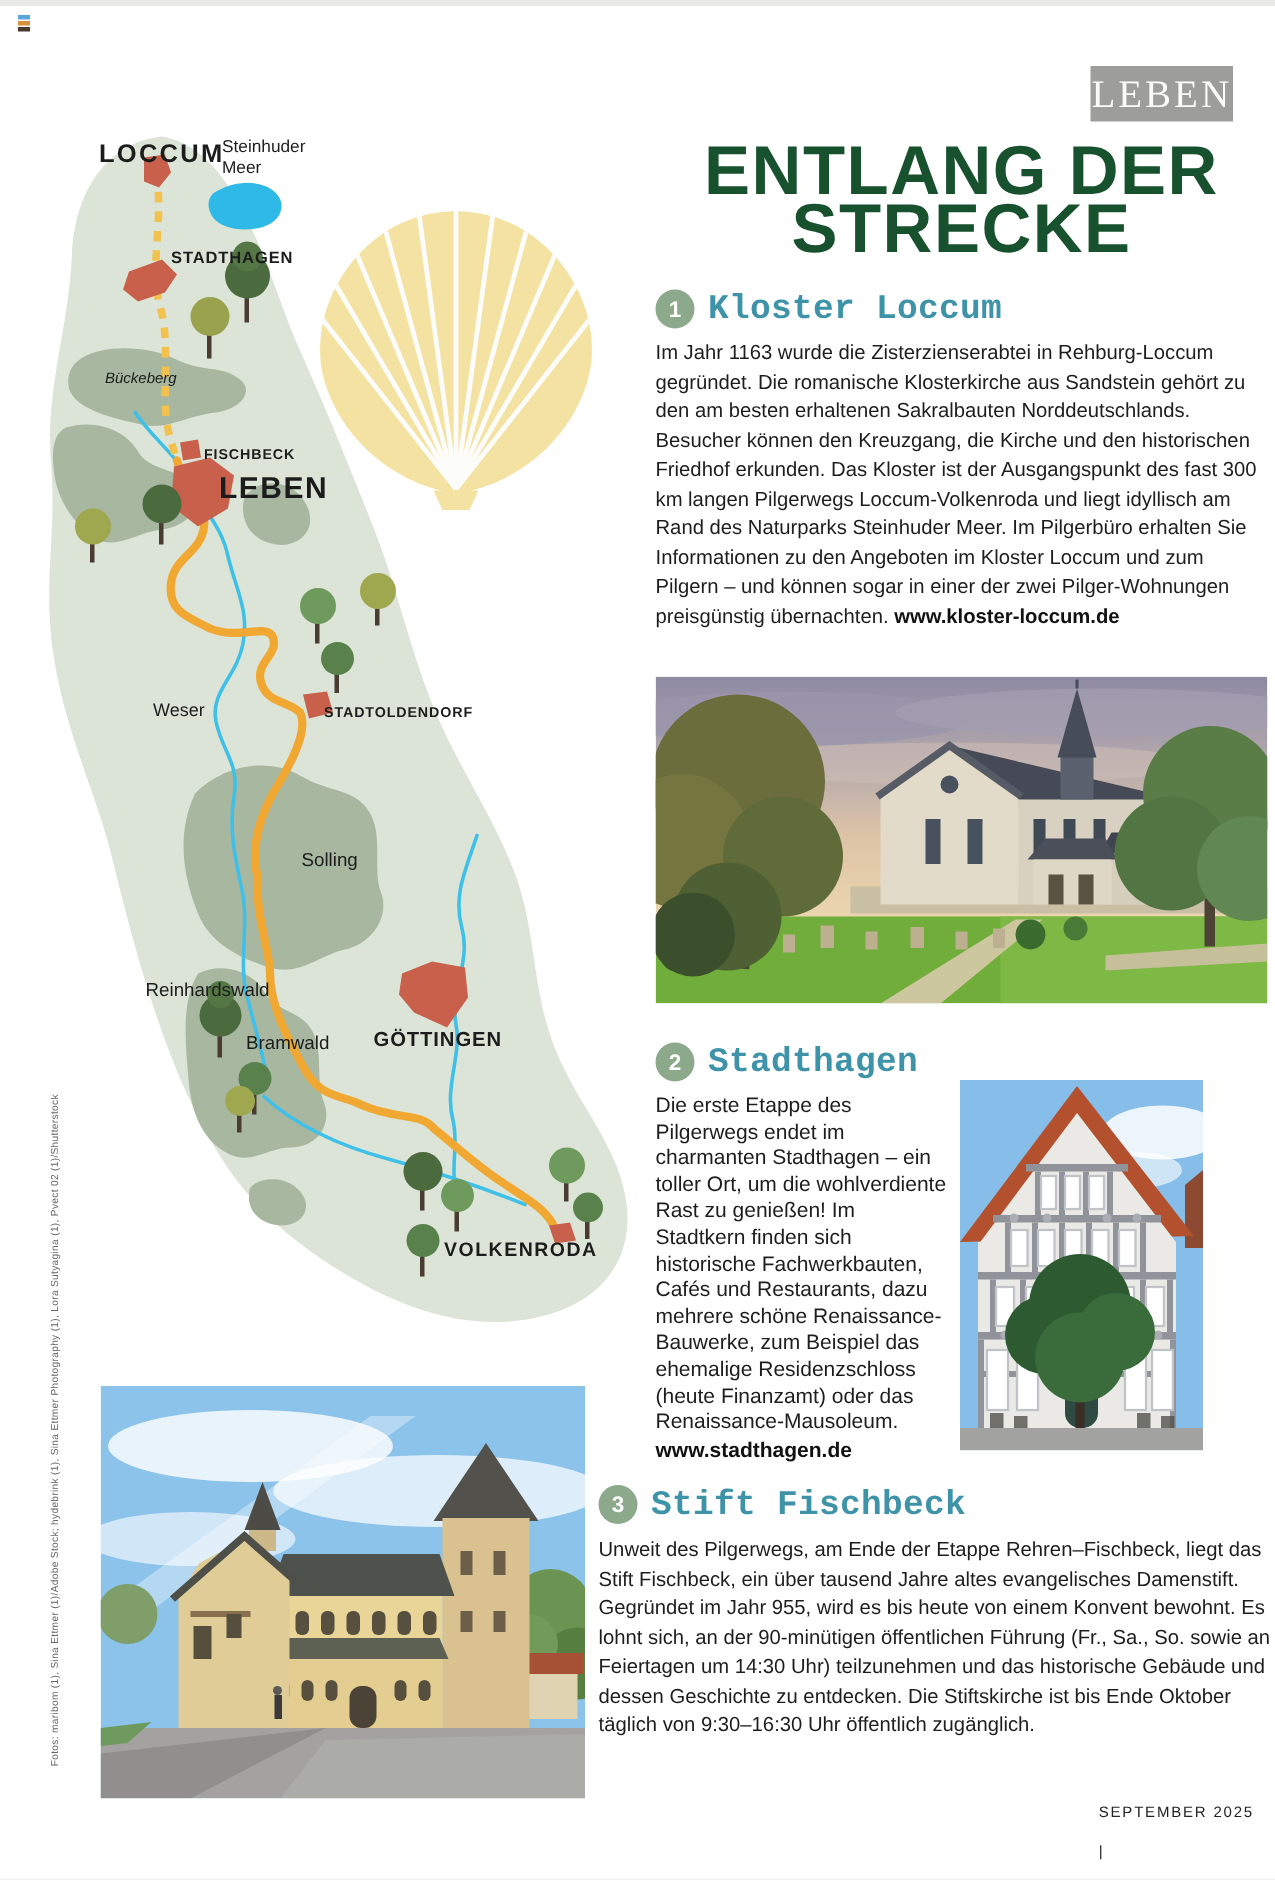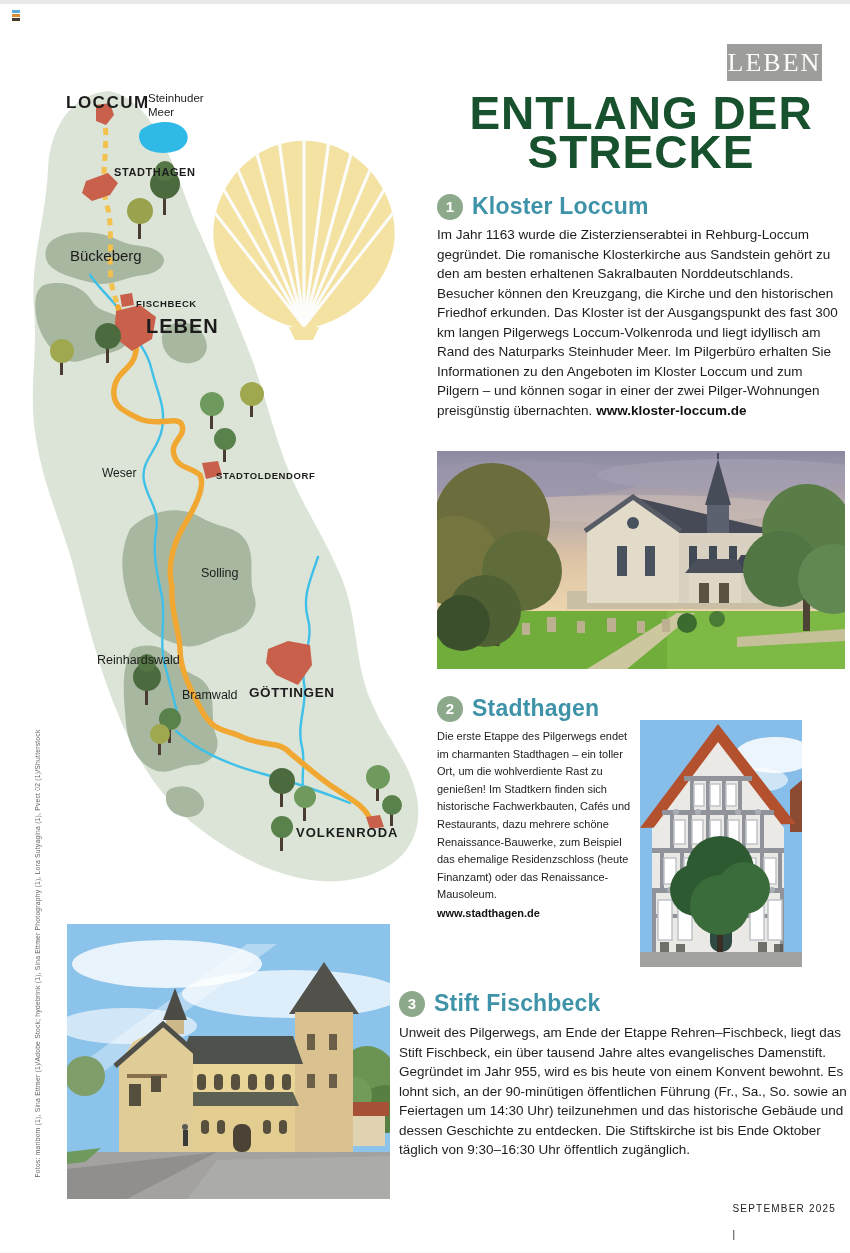--- a/index.html
+++ b/index.html
@@ -20,24 +20,24 @@
   
   .title{
     position:absolute;left:437px;top:90px;width:408px;text-align:center;
     color:#17512d;font-weight:bold;font-size:46px;line-height:39px;letter-spacing:1px;
   }
   .sec-head{position:absolute;display:flex;align-items:center;gap:9px;}
   .num-circle{
     width:26px;height:26px;border-radius:50%;background:#8ca98c;color:#ffffff;
     display:flex;align-items:center;justify-content:center;font-weight:bold;font-size:15px;flex:0 0 auto;
   }
-  .sec-title{color:#3e93a8;font-weight:bold;font-size:23px;letter-spacing:0.2px;}
+  .sec-title{color:#3e93a8;font-weight:bold;font-size:23px;letter-spacing:0.2px;font-family:Liberation Mono, monospace;}
   .body-text{position:absolute;font-size:13.5px;line-height:19.5px;color:#1d1d1d;text-align:left;}
   .body-text strong{font-weight:bold;color:#111;}
-  .body-narrow{font-size:11px;line-height:17.6px;}
+  .body-narrow{font-size:14px;line-height:17.6px;}
   .url-block{display:block;margin-top:1px;}
   
   .photo{position:absolute;overflow:hidden;}
   .photo svg{display:block;}
   
   .map{position:absolute;left:20px;top:85px;width:410px;height:815px;}
   .map svg{position:absolute;left:0;top:0;}
   .map-label{position:absolute;color:#1c1c1c;white-space:nowrap;}
   .lbl-b{font-weight:bold;letter-spacing:0.6px;}
   .lbl-wrap{white-space:normal;line-height:1.18;}
@@ -197,28 +197,28 @@
           <line x1="97" y1="185" x2="165" y2="24"></line>
           <line x1="97" y1="185" x2="180" y2="44"></line>
           <line x1="97" y1="185" x2="190" y2="67"></line>
         </g>
       </g>
     </svg>
 
     <div class="map-label lbl-b" style="left:46px;top:4px;font-size:17px;letter-spacing:1.5px;">LOCCUM</div>
     <div class="map-label lbl-wrap" style="left:128px;top:3px;width:72px;font-size:11.5px;">Steinhuder Meer</div>
     <div class="map-label lbl-b" style="left:94px;top:77px;font-size:11px;">STADTHAGEN</div>
-    <div class="map-label" style="left:50px;top:158px;font-size:15px;">Bückeberg</div>
+    <div class="map-label" style="left:50px;top:158px;font-size:10px;font-style:italic;">Bückeberg</div>
     <div class="map-label lbl-b" style="left:116px;top:209px;font-size:9.5px;">FISCHBECK</div>
     <div class="map-label lbl-b" style="left:126px;top:226px;font-size:20px;letter-spacing:1px;">LEBEN</div>
     <div class="map-label" style="left:82px;top:377px;font-size:12px;">Weser</div>
     <div class="map-label lbl-b" style="left:196px;top:381px;font-size:9.5px;">STADTOLDENDORF</div>
     <div class="map-label" style="left:181px;top:477px;font-size:12.5px;">Solling</div>
     <div class="map-label" style="left:77px;top:564px;font-size:12.5px;">Reinhardswald</div>
-    <div class="map-label" style="left:162px;top:599px;font-size:12.5px;">Bramwald</div>
+    <div class="map-label" style="left:144px;top:599px;font-size:12.5px;">Bramwald</div>
     <div class="map-label lbl-b" style="left:229px;top:596px;font-size:13.5px;">GÖTTINGEN</div>
     <div class="map-label lbl-b" style="left:276px;top:736px;font-size:13px;letter-spacing:1px;">VOLKENRODA</div>
   </div>
 
   <div class="title">
     <span>ENTLANG DER</span><br>
     <span>STRECKE</span>
   </div>
 
   <div class="sec-head" style="left:437px;top:189px;">

